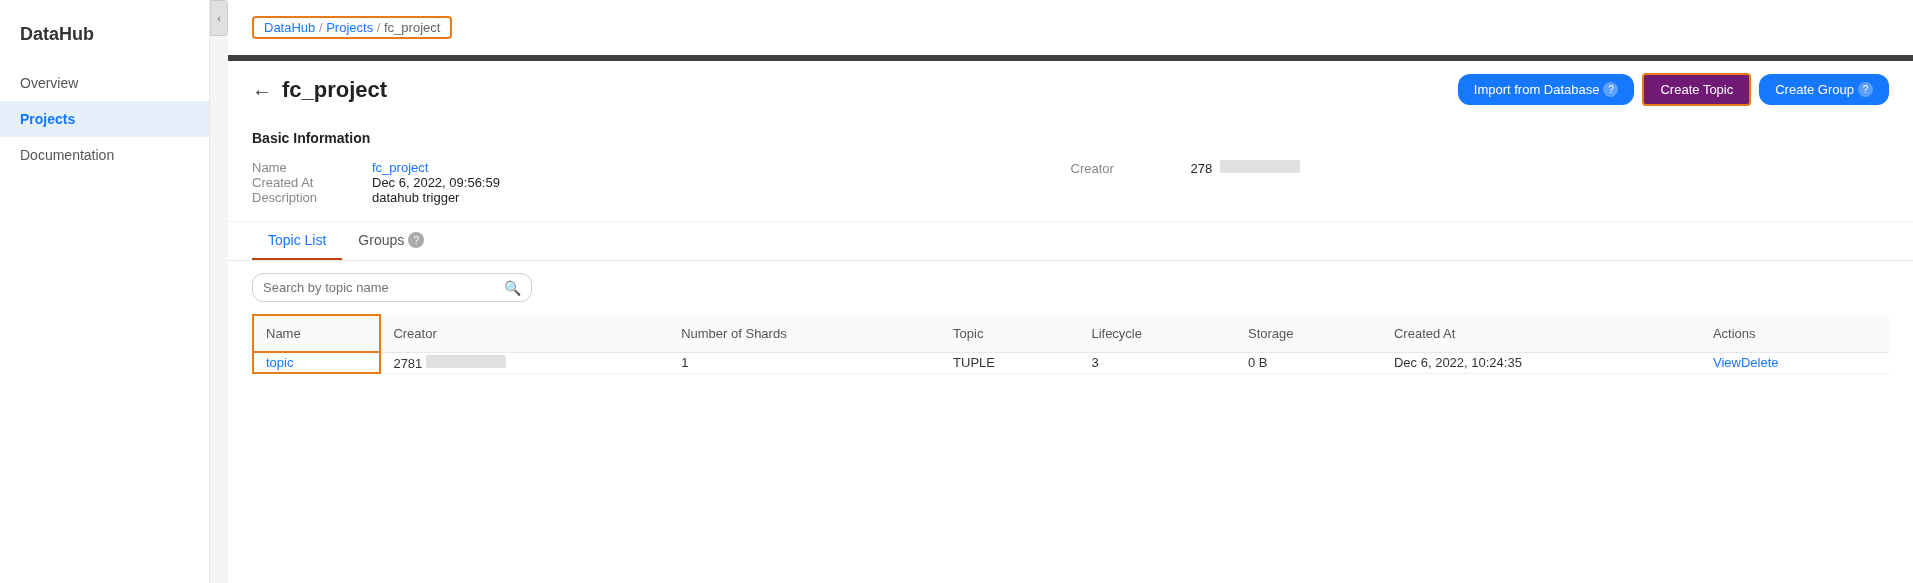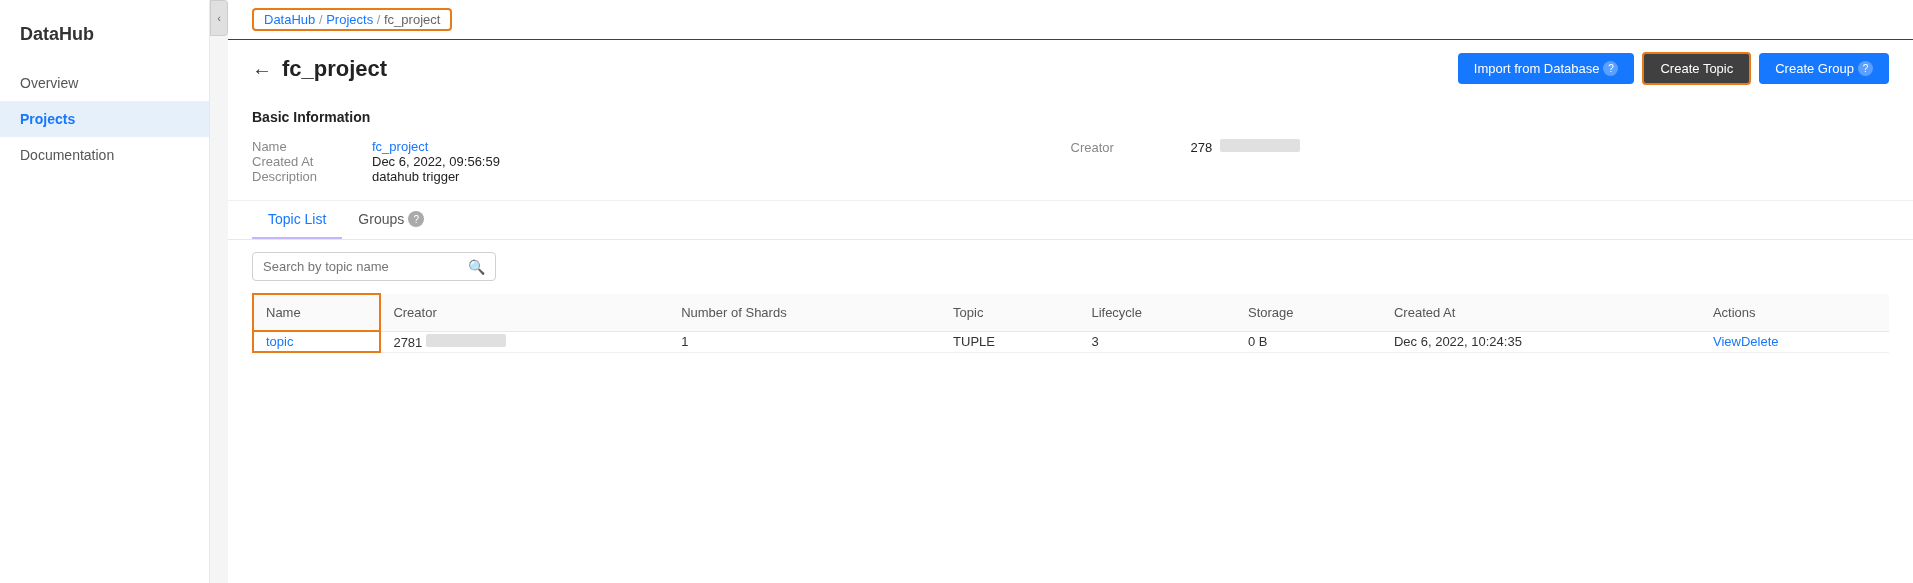--- a/index.html
+++ b/index.html
@@ -8,65 +8,65 @@
     
     .sidebar { width: 210px; background: #fff; border-right: 1px solid #e8e8e8; display: flex; flex-direction: column; padding-top: 16px; flex-shrink: 0; }
     .sidebar-logo { padding: 8px 20px 20px; font-size: 18px; font-weight: bold; color: #333; }
     .sidebar-item { padding: 10px 20px; cursor: pointer; color: #555; font-size: 14px; }
     .sidebar-item.active { background: #e6f0fa; color: #1677ff; font-weight: 600; }
 
     
     .main { flex: 1; display: flex; flex-direction: column; overflow: hidden; }
 
     
-    .topbar { background: #fff; border-bottom: 1px solid #404040; padding: 8px 24px; display: flex; align-items: flex-end; }
+    .topbar { background: #fff; border-bottom: 6px solid #404040; padding: 16px 24px; display: flex; align-items: flex-end; }
     .breadcrumb { display: flex; align-items: center; gap: 4px; font-size: 13px; }
     .breadcrumb-item { color: #666; }
     .breadcrumb-item.link { color: #1677ff; cursor: pointer; }
     .breadcrumb-sep { color: #999; }
     .breadcrumb-wrapper { border: 2px solid #e87a1a; border-radius: 4px; padding: 2px 10px; }
 
     
     .page-header { background: #fff; padding: 12px 24px 0; }
     .page-title-row { display: flex; align-items: center; justify-content: space-between; margin-bottom: 12px; }
     .page-title { display: flex; align-items: center; gap: 10px; font-size: 22px; font-weight: 600; color: #222; }
     .page-title-arrow { font-size: 20px; color: #333; }
     .header-actions { display: flex; align-items: center; gap: 8px; }
 
-    .btn { padding: 8px 16px; border-radius: 4px; border: none; cursor: pointer; font-size: 13px; font-weight: 500; display: inline-flex; align-items: center; gap: 4px; }
+    .btn { padding: 8px 16px; border-radius: 12px; border: none; cursor: pointer; font-size: 13px; font-weight: 500; display: inline-flex; align-items: center; gap: 4px; }
     .btn-primary { background: #1677ff; color: #fff; }
 
-    .btn-create-topic { background: #404040; color: #fff; border: 2px solid #e87a1a; border-radius: 4px; padding: 7px 16px; font-size: 13px; font-weight: 500; cursor: pointer; }
+    .btn-create-topic { background: #701a75; color: #fff; border: 2px solid #e87a1a; border-radius: 4px; padding: 7px 16px; font-size: 13px; font-weight: 500; cursor: pointer; }
 
     
     .basic-op-row { display: flex; align-items: center; gap: 12px; padding: 8px 24px 8px; background: #fff; border-bottom: 1px solid #f0f0f0; }
     .basic-op-label { font-weight: 600; font-size: 14px; color: #222; }
     .op-history-btn { padding: 4px 12px; border: 1px solid #d0d0d0; border-radius: 4px; background: #fff; cursor: pointer; font-size: 13px; color: #555; }
 
     
     .basic-info-section { background: #fff; padding: 12px 24px 16px; border-bottom: 1px solid #f0f0f0; }
     .section-title { font-weight: 600; font-size: 14px; color: #222; margin-bottom: 14px; }
     .info-grid { display: grid; grid-template-columns: 1fr 1fr; gap: 6px 0; }
     .info-row { display: flex; gap: 0; align-items: baseline; }
     .info-label { color: #888; font-size: 13px; width: 120px; flex-shrink: 0; }
     .info-value { color: #222; font-size: 13px; }
     .info-value.link { color: #1677ff; cursor: pointer; }
 
     
     .tabs-section { background: #fff; padding: 0 24px; border-bottom: 1px solid #e8e8e8; }
     .tabs { display: flex; align-items: center; gap: 0; }
     .tab { padding: 10px 16px; cursor: pointer; font-size: 14px; color: #555; border-bottom: 2px solid transparent; display: flex; align-items: center; gap: 4px; }
-    .tab.active { color: #1677ff; border-bottom: 2px solid #c4b5fd; font-weight: 500; }
+    .tab.active { color: #1677ff; border-bottom: 2px solid #c2410c; font-weight: 500; }
     .tab-help { display: inline-flex; align-items: center; justify-content: center; width: 16px; height: 16px; border-radius: 50%; background: #aaa; color: #fff; font-size: 10px; cursor: pointer; }
 
     
     .table-section { background: #fff; padding: 12px 24px; flex: 1; overflow: auto; }
     .search-row { display: flex; align-items: center; gap: 8px; margin-bottom: 12px; }
     .search-input-wrap { position: relative; display: flex; align-items: center; }
-    .search-input { border: 1px solid #d0d0d0; border-radius: 4px; padding: 6px 34px 6px 10px; font-size: 13px; width: 244px; color: #999; outline: none; }
+    .search-input { border: 1px solid #d0d0d0; border-radius: 11px; padding: 6px 34px 6px 10px; font-size: 13px; width: 280px; color: #999; outline: none; }
     .search-icon { position: absolute; right: 10px; color: #888; font-size: 14px; }
 
     
     .data-table { width: 100%; border-collapse: collapse; }
     .data-table th { padding: 10px 12px; text-align: left; font-size: 13px; color: #555; font-weight: 500; border-bottom: 1px solid #e8e8e8; background: #fafafa; }
     .data-table td { padding: 2px 12px; font-size: 13px; color: #333; border-bottom: 1px solid #f0f0f0; }
     .td-link { color: #1677ff; cursor: pointer; }
     .td-blurred { color: #ccc; background: #e0e0e0; border-radius: 2px; min-width: 80px; height: 13px; display: inline-block; }
     .action-links { display: flex; gap: 0; }
     .action-link { color: #1677ff; cursor: pointer; font-size: 13px; }

